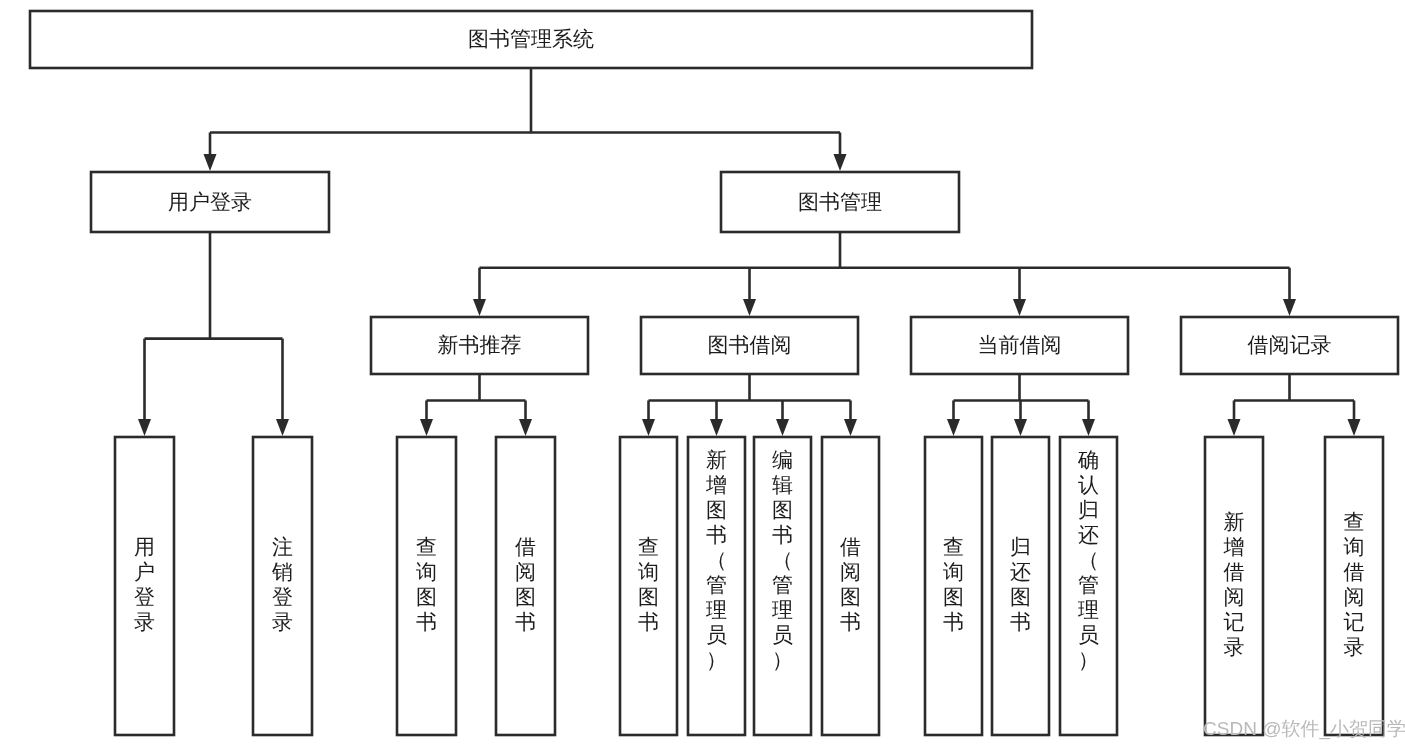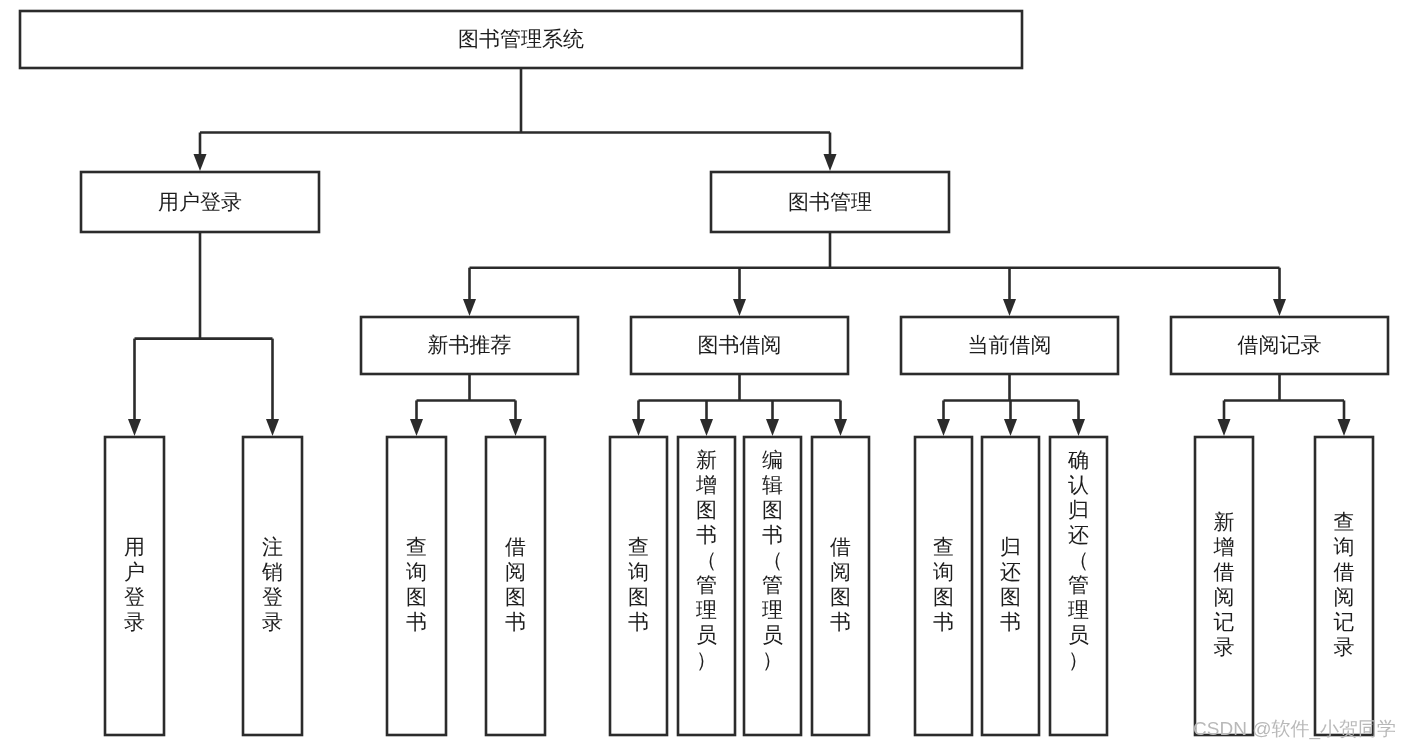--- a/index.html
+++ b/index.html
@@ -11,20 +11,21 @@
     width: 1405px;
     height: 747px;
     font-family: "Liberation Sans", "DejaVu Sans", sans-serif;
     overflow: hidden;
     position: relative;
   }
   #diagram-root {
     position: relative;
     width: 1256px;
     height: 747px;
+    margin-left: 10px;
   }
   svg.diagram {
     position: absolute;
     left: 0;
     top: 0;
     width: 1405px;
     height: 747px;
   }
   .node-box {
     fill: #ffffff;

